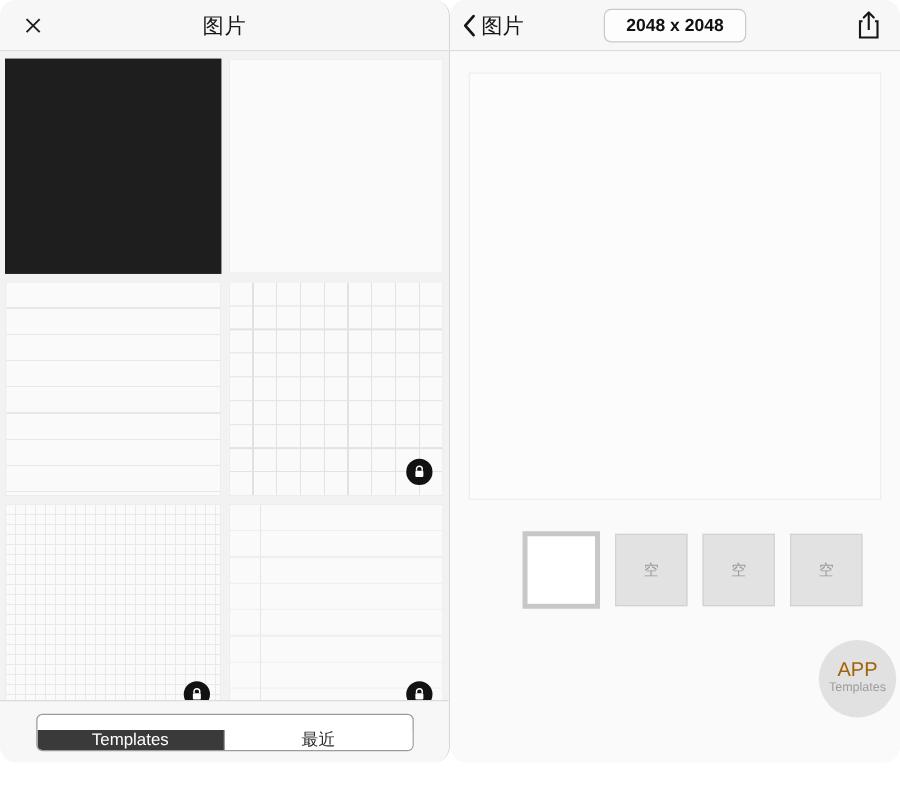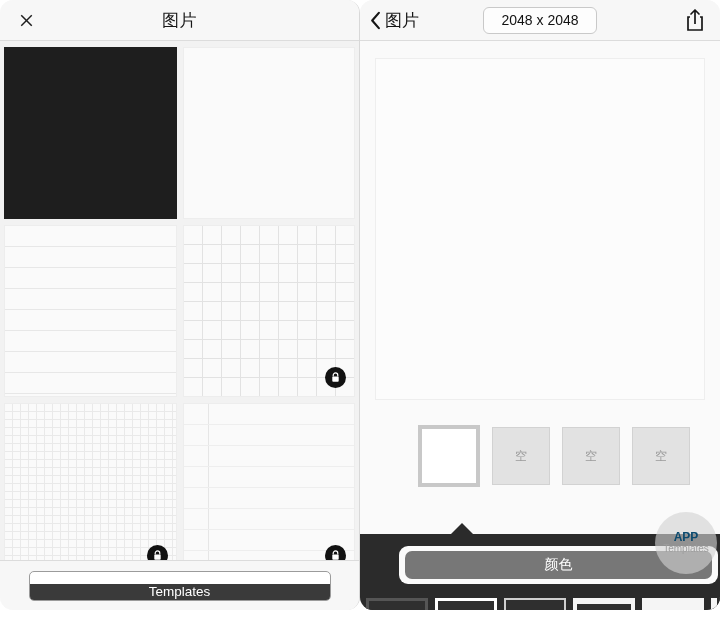--- a/index.html
+++ b/index.html
@@ -121,21 +121,21 @@
     padding: 0 10px;
   }
   .back-btn { display: flex; align-items: center; gap: 3px; }
   .chev { width: 12px; height: 19px; display: block; }
   .back-label { font-size: 17px; color: #161616; }
   .size-pill {
     position: absolute; left: 50%; transform: translateX(-50%);
     min-width: 114px; height: 27px; padding: 0 16px;
     border: 1px solid #c9c9c9; border-radius: 6px; background: #fdfdfd;
     display: flex; align-items: center; justify-content: center;
-    font-size: 14px; font-weight: normal; color: #111;
+    font-size: 14px; font-weight: bold; color: #111;
   }
   .share-btn { width: 30px; height: 30px; display: flex; align-items: center; justify-content: center; }
   .share-btn svg { width: 20px; height: 24px; display: block; }
 
   
   .canvas-area {
     position: absolute; top: 41px; left: 0; right: 0; bottom: 0;
     background: #fafafa;
   }
   .canvas {
@@ -209,21 +209,21 @@
   }
 
   
   .watermark {
     position: absolute; right: 3px; top: 471px;
     width: 62px; height: 62px; border-radius: 50%;
     background: rgba(210,210,210,0.62);
     display: flex; flex-direction: column; align-items: center; justify-content: center;
     pointer-events: none;
   }
-  .wm-top { font-size: 12px; font-weight: bold; color: #0c4a6e; line-height: 1; }
+  .wm-top { font-size: 16px; font-weight: normal; color: #a16207; line-height: 1; }
   .wm-bot { font-size: 10px; color: #9d9d9d; line-height: 1.2; }
 </style>
 </head>
 <body>
 
 <div class="screen">
 
   <div class="panel left">
 
     <div class="lheader">
@@ -288,20 +288,21 @@
         <div class="cell">
           <div class="cell-art pat-grid-blue"></div>
         </div>
 
       </div>
     </div>
 
     <div class="seg-bar">
       <div class="segmented">
         <div class="seg active">Templates</div>
+        <div class="seg">最近</div>
       </div>
     </div>
   </div>
 
   <div class="panel right">
 
     <div class="rheader">
       <div class="back-btn">
         <svg class="chev" viewBox="0 0 12 20" aria-hidden="true">
           <polyline points="9,2 2,10 9,18" fill="none" stroke="#161616" stroke-width="2.3" stroke-linecap="round" stroke-linejoin="round"></polyline>
@@ -324,36 +325,20 @@
 
       <div class="canvas"></div>
 
       <div class="layers">
         <div class="layer selected"></div>
         <div class="layer">空</div>
         <div class="layer">空</div>
         <div class="layer">空</div>
       </div>
 
-      <div class="popup">
-        <div class="popup-arrow"></div>
-
-        <div class="color-wrap">
-          <div class="color-pill">颜色</div>
-        </div>
-
-        <div class="frames">
-          <div class="frame f-plain selected"></div>
-          <div class="frame f-thin"></div>
-          <div class="frame f-med"></div>
-          <div class="frame f-polaroid"></div>
-          <div class="frame f-stripe"></div>
-          <div class="frame f-edge"></div>
-        </div>
-      </div>
 
       <div class="watermark">
         <div class="wm-top">APP</div>
         <div class="wm-bot">Templates</div>
       </div>
 
     </div>
   </div>
 </div>
 

